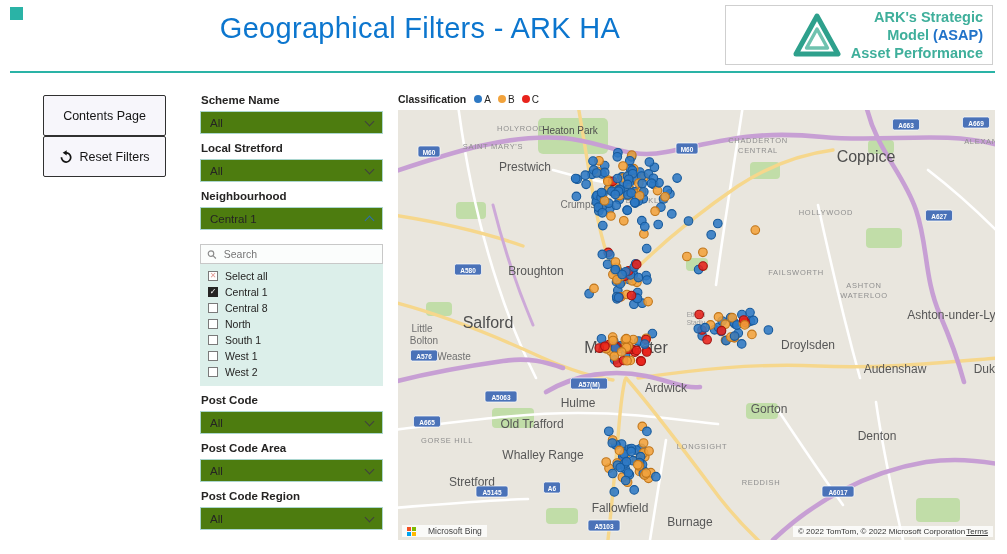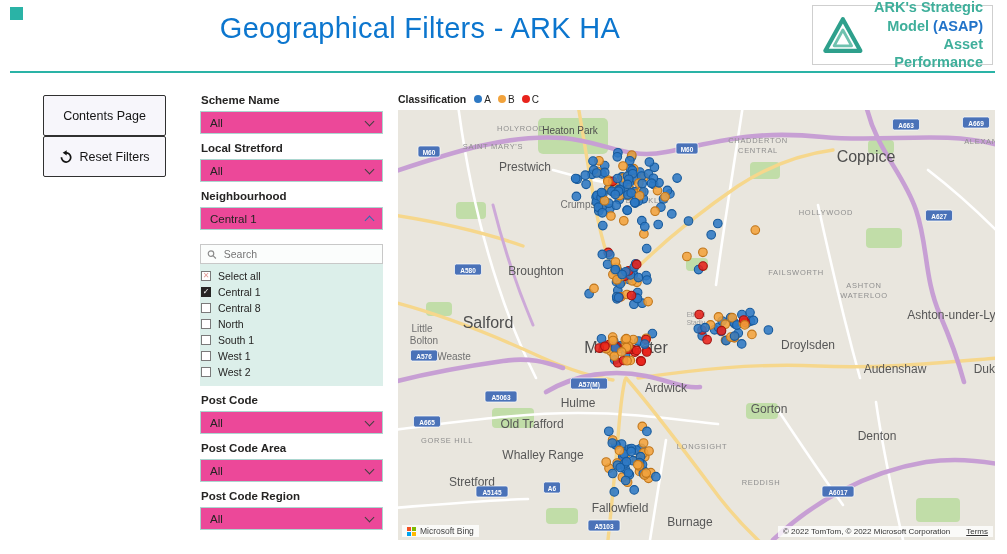--- a/index.html
+++ b/index.html
@@ -3,46 +3,46 @@
 <meta charset="utf-8">
 <style>
   html,body{margin:0;padding:0}
   body{width:1007px;height:554px;position:relative;background:#fff;
        font-family:"Liberation Sans",sans-serif;overflow:hidden;color:#252423}
 
   
   .corner-square{position:absolute;left:10px;top:7px;width:13px;height:13px;background:#2AB3A6}
   .page-title{position:absolute;left:110px;top:12px;width:620px;text-align:center;
               font-size:29px;font-weight:normal;color:#0C76CE;margin:0;letter-spacing:.3px}
-  .logo-box{position:absolute;right:14px;top:5px;width:181px;height:60px;border:1px solid #CFCFCF;
+  .logo-box{position:absolute;right:14px;top:5px;width:268px;height:60px;border:1px solid #CFCFCF;
             background:#fff;display:flex;align-items:center;justify-content:flex-end;gap:9px;padding:16px 9px;box-sizing:border-box}
   .logo-text{text-align:right;font-size:14.5px;font-weight:bold;color:#3FAF9B;line-height:1.26}
   .logo-text .asap{color:#2173C9}
   .divider{position:absolute;left:10px;right:12px;top:71px;height:2px;background:#2AB3A6}
 
   
   .btn{position:absolute;left:43px;width:123px;height:41px;background:#F7F6FB;border:1.5px solid #303030;
        border-radius:2px;font-family:inherit;font-size:12.5px;color:#141414;display:flex;align-items:center;
        justify-content:center;gap:6px;cursor:pointer;padding:0}
   #contents-btn{top:95px}
   #reset-btn{top:136px}
 
   
   .filter-panel{position:absolute;left:200px;top:86px;width:183px}
   .filter-label{font-size:11.5px;font-weight:bold;color:#252423;margin:8px 0 5px 1px}
-  .dropdown{height:23px;background:#ec4899;border:1px solid #ABD6CF;display:flex;align-items:center;
+  .dropdown{height:23px;background:#4d7c0f;border:1px solid #ABD6CF;display:flex;align-items:center;
             justify-content:space-between;padding:0 9px;font-size:11.5px;color:#252423;cursor:pointer;box-sizing:border-box}
   .chev{width:6px;height:6px;border-right:1.4px solid #404040;border-bottom:1.4px solid #404040;
         transform:rotate(45deg);margin-top:-3px;flex:0 0 auto}
   .chev.up{transform:rotate(-135deg);margin-top:4px;border-color:#2E6FB0}
   .search-box{height:20px;background:#FBFDFC;border:1px solid #C8C8C8;display:flex;align-items:center;
               gap:5px;padding:0 6px;margin-top:14px;box-sizing:border-box}
   .search-input{border:none;outline:none;background:transparent;font-size:10.5px;color:#333;width:100%;font-family:inherit}
   .option-list{background:#DCEFEA;padding:4px 0 6px}
-  .option-row{display:flex;align-items:center;gap:7px;height:16px;padding:0 1px;font-size:10.5px;color:#252423;cursor:pointer}
+  .option-row{display:flex;align-items:center;gap:7px;height:16px;padding:0 8px;font-size:10.5px;color:#252423;cursor:pointer}
   .cb{width:10px;height:10px;border:1px solid #7A7A7A;background:#fff;flex:0 0 auto;display:flex;
       align-items:center;justify-content:center;box-sizing:border-box}
   .cb.checked{background:#252423;border-color:#252423}
   .cb.checked::after{content:"✓";color:#fff;font-size:8px;line-height:1}
   .cb.selectall::after{content:"✕";color:#E09A94;font-size:8px;line-height:1}
 
   
   .map-section{position:absolute;left:398px;top:92px;width:712px}
   .legend{display:flex;align-items:center;gap:7px;height:14px;margin-bottom:4px}
   .legend-title{font-size:10.5px;font-weight:bold;color:#252423;margin-right:1px}
@@ -58,27 +58,27 @@
   .maplabel{fill:#6E6E6E;text-anchor:middle;font-family:"Liberation Sans",sans-serif}
   .xxs{font-size:6.5px;fill:#9A9A9A}
   .xs{font-size:7.5px;letter-spacing:.7px;fill:#8F8F8F}
   .sm{font-size:10px;fill:#707070}
   .md{font-size:12px;fill:#575757}
   .lg{font-size:16px;fill:#4E4E4E}
   .dark{fill:#4E4E4E}
   .shield{fill:#4A72B8;stroke:#fff;stroke-width:.7}
   .shieldtext{fill:#fff;font-size:6.5px;font-weight:bold;text-anchor:middle;font-family:"Liberation Sans",sans-serif}
 
-  .attr-left{position:absolute;left:4px;bottom:3px;display:flex;align-items:center;gap:4px;font-size:8.5px;
+  .attr-left{position:absolute;left:4px;bottom:3px;display:flex;align-items:center;gap:12px;font-size:8.5px;
              color:#444;background:rgba(255,255,255,.78);padding:1px 5px}
   .ms-logo{display:inline-grid;grid-template-columns:4px 4px;grid-gap:1px}
   .ms-logo i{width:4px;height:4px;display:block}
   .ms-logo i:nth-child(1){background:#F25022}.ms-logo i:nth-child(2){background:#7FBA00}
   .ms-logo i:nth-child(3){background:#00A4EF}.ms-logo i:nth-child(4){background:#FFB900}
-  .attr-right{position:absolute;right:2px;bottom:3px;display:flex;align-items:flex-end;gap:16px;font-size:8px;
+  .attr-right{position:absolute;right:2px;bottom:3px;display:flex;align-items:flex-end;gap:1px;font-size:8px;
               color:#333;background:rgba(255,255,255,.78);padding:1px 5px}
   .terms{color:#333;text-decoration:underline;cursor:pointer}
 </style>
 </head>
 <body>
 
 <div class="corner-square"></div>
 
 <h1 class="page-title">Geographical Filters - ARK HA</h1>
 

